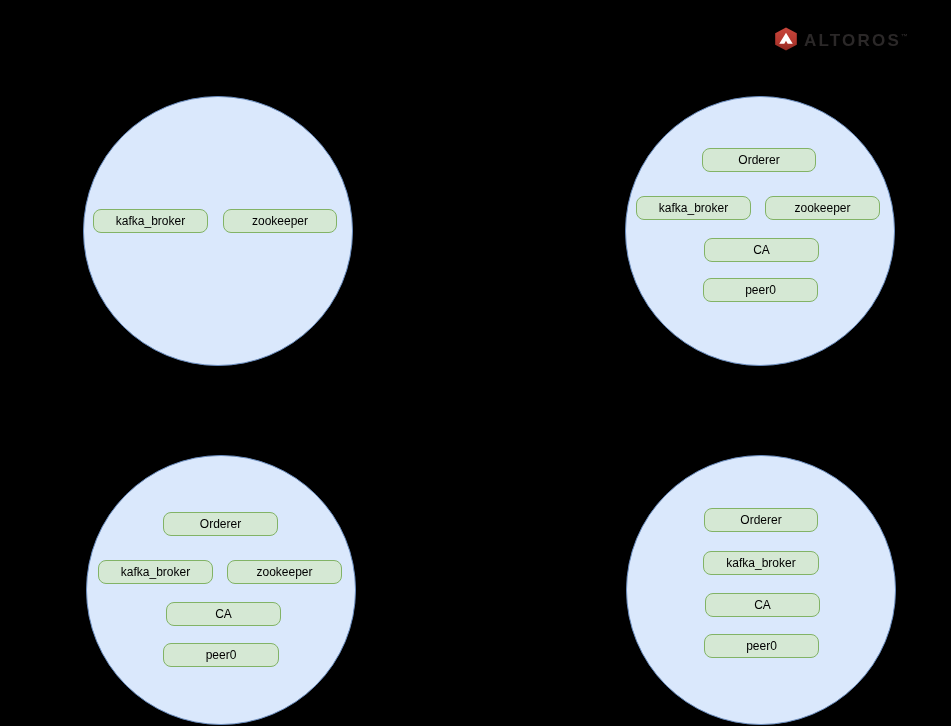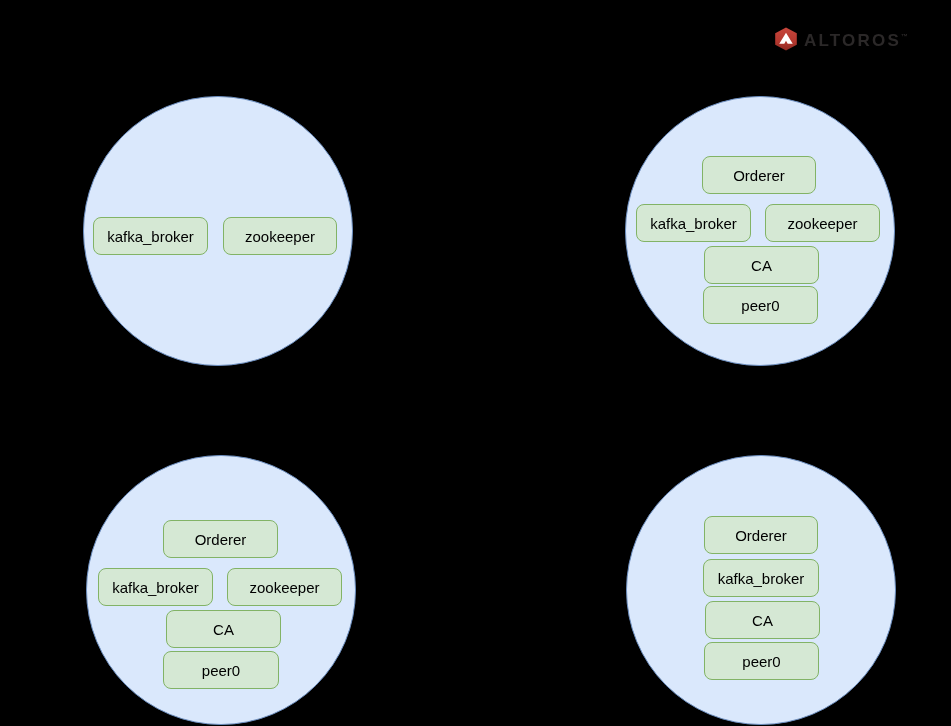--- a/index.html
+++ b/index.html
@@ -15,32 +15,31 @@
     position: absolute;
     width: 270px;
     height: 270px;
     border-radius: 50%;
     background: #dae8fc;
     border: 1.5px solid #6c8ebf;
     box-sizing: border-box;
   }
   .node {
     position: absolute;
-    height: 38px;
+    height: 24px;
     background: #d5e8d4;
     border: 1px solid #82b366;
     border-radius: 8px;
     box-sizing: border-box;
     display: flex;
     align-items: center;
     justify-content: center;
-    font-size: 15px;
+    font-size: 12px;
     color: #000000;
     white-space: nowrap;
-    margin-top: 8px;
   }
   #logo {
     position: absolute;
     left: 774px;
     top: 25px;
     display: flex;
     align-items: center;
   }
   #logo .hex { width: 24px; height: 24px; display: block; }
   #logo .wordmark {

